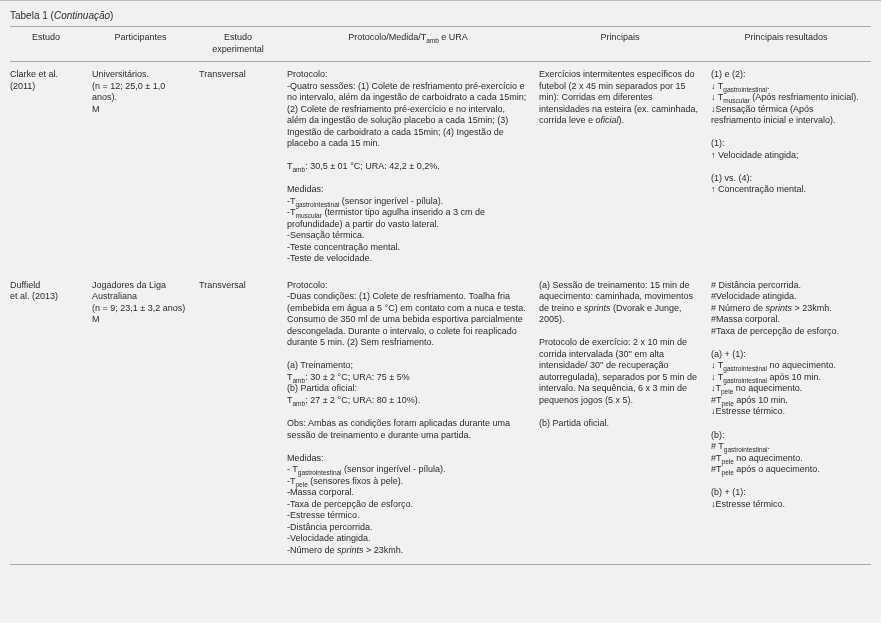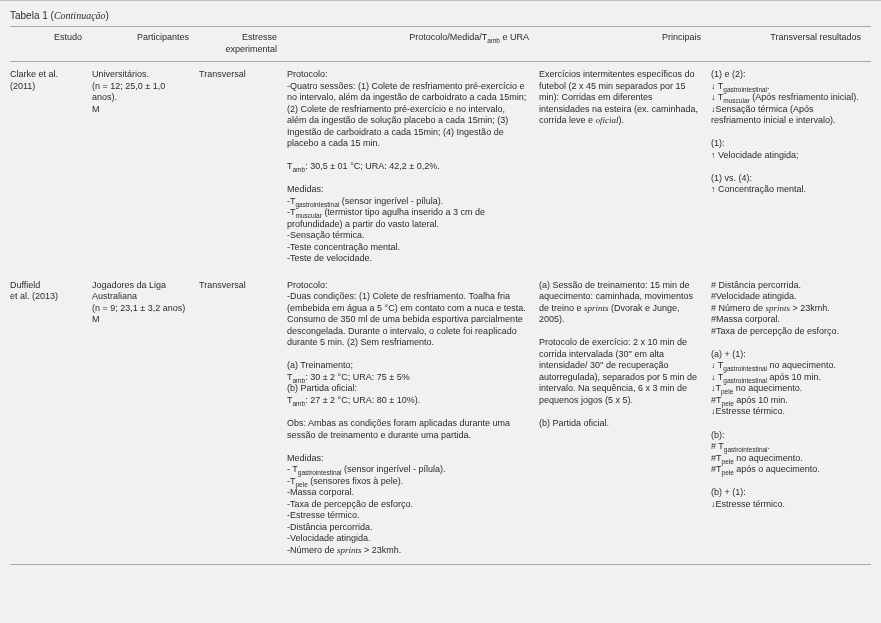--- a/index.html
+++ b/index.html
@@ -24,63 +24,63 @@
   }
   table.study-table {
     width: 100%;
     border-collapse: collapse;
     table-layout: fixed;
     font-size: 9px;
     line-height: 1.28;
   }
   table.study-table th {
     font-weight: normal;
-    text-align: right;
+    text-align: center;
     vertical-align: top;
     padding: 5px 10px 6px 0;
     border-bottom: 1px solid #a8a8a8;
     color: #2b2b2b;
   }
   table.study-table td {
     vertical-align: top;
     padding: 7px 12px 8px 0;
     white-space: normal;
   }
   table.study-table {
     border-bottom: 1px solid #a8a8a8;
   }
   sub {
     font-size: 6.5px;
     line-height: 0;
   }
-  i { font-style: italic; font-family: Liberation Serif, serif; }
+  i { font-style: italic; }
 </style>
 </head>
 <body>
 
 <div class="page">
   <div class="caption">Tabela 1 (<i>Continuação</i>)</div>
 
   <table class="study-table">
     <colgroup>
       <col style="width:82px">
       <col style="width:107px">
       <col style="width:88px">
       <col style="width:252px">
       <col style="width:172px">
       <col style="width:160px">
     </colgroup>
     <thead>
       <tr>
         <th>Estudo</th>
         <th>Participantes</th>
-        <th>Estresse experimental</th>
+        <th>Estudo experimental</th>
         <th>Protocolo/Medida/T<sub>amb</sub> e URA</th>
         <th>Principais</th>
-        <th>Transversal resultados</th>
+        <th>Principais resultados</th>
       </tr>
     </thead>
     <tbody>
       <tr>
         <td>Clarke et al.<br>(2011)</td>
         <td>Universitários.<br>(n = 12; 25,0 ± 1,0 anos).<br>M</td>
         <td>Transversal</td>
         <td>Protocolo:<br>-Quatro sessões: (1) Colete de resfriamento pré-exercício e no intervalo, além da ingestão de carboidrato a cada 15min; (2) Colete de resfriamento pré-exercício e no intervalo, além da ingestão de solução placebo a cada 15min; (3) Ingestão de carboidrato a cada 15min; (4) Ingestão de placebo a cada 15 min.<br><br>T<sub>amb</sub>: 30,5 ± 01 °C; URA: 42,2 ± 0,2%.<br><br>Medidas:<br>-T<sub>gastrointestinal</sub> (sensor ingerível - pílula).<br>-T<sub>muscular</sub> (termistor tipo agulha inserido a 3 cm de profundidade) a partir do vasto lateral.<br>-Sensação térmica.<br>-Teste concentração mental.<br>-Teste de velocidade.</td>
         <td>Exercícios intermitentes específicos do futebol (2 x 45 min separados por 15 min): Corridas em diferentes intensidades na esteira (ex. caminhada, corrida leve e <i>oficial</i>).</td>
         <td>(1) e (2):<br>↓ T<sub>gastrointestinal</sub>.<br>↓ T<sub>muscular</sub> (Após resfriamento inicial).<br>↓Sensação térmica (Após resfriamento inicial e intervalo).<br><br>(1):<br>↑ Velocidade atingida;<br><br>(1) vs. (4):<br>↑ Concentração mental.</td>

